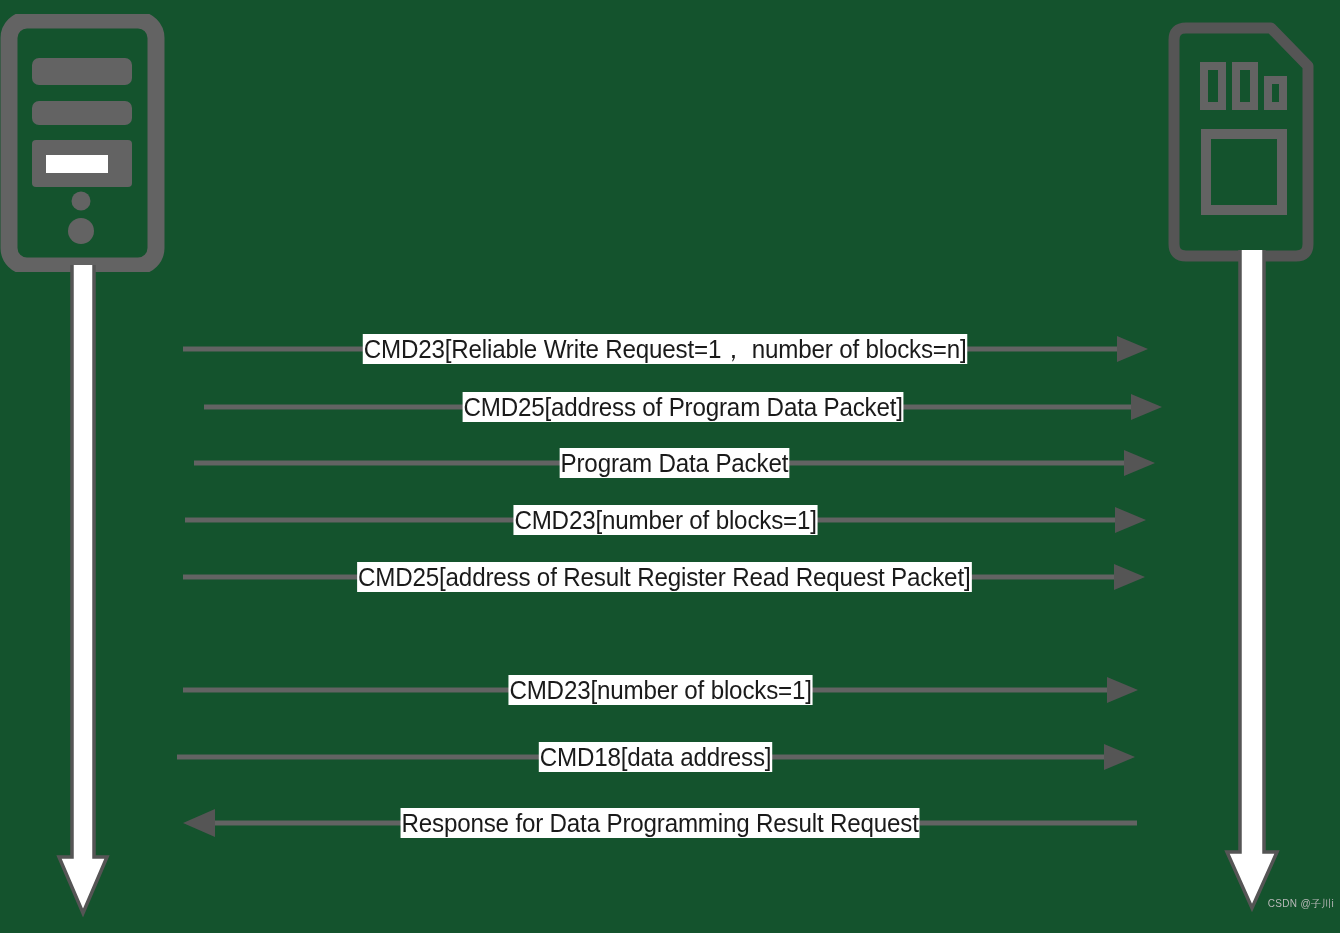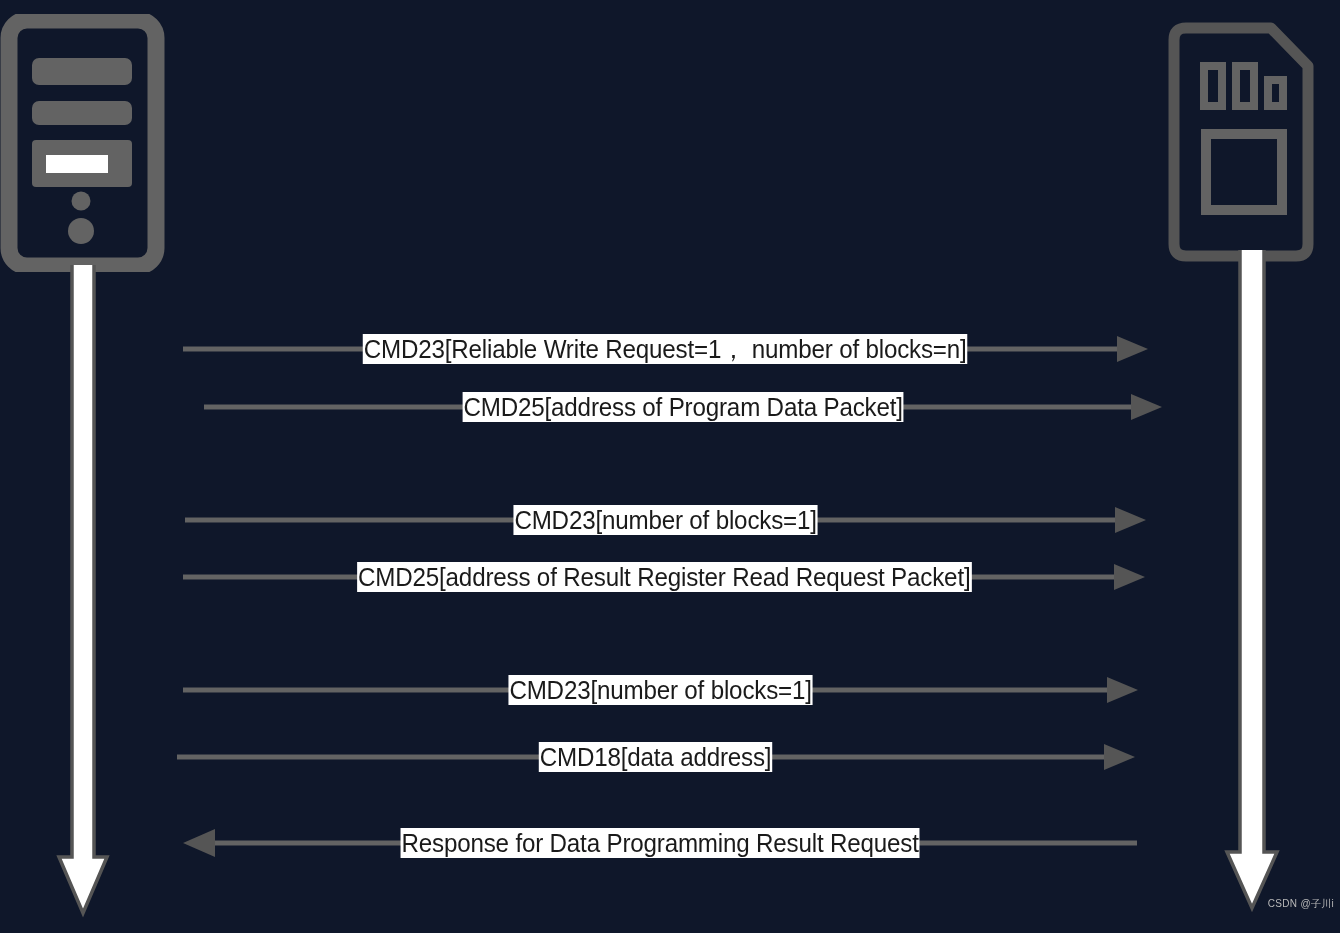--- a/index.html
+++ b/index.html
@@ -4,21 +4,21 @@
 <style>
   html, body {
     margin: 0;
     padding: 0;
     background: #ffffff;
   }
   #canvas {
     position: relative;
     width: 1340px;
     height: 933px;
-    background: #0f172a;
+    background: #14532d;
     font-family: "Liberation Sans", sans-serif;
     overflow: hidden;
   }
 
   
   .actor-icon {
     position: absolute;
   }
   #pc-icon { left: 0px; top: 14px; width: 165px; height: 258px; }
   #sd-icon { left: 1168px; top: 22px; width: 148px; height: 240px; }
@@ -118,20 +118,27 @@
   </div>
 
   <div class="message-row" style="left:204px; top:384px; width:958px;">
     <svg class="msg-svg" width="958" height="46" viewBox="0 0 958 46" xmlns="http://www.w3.org/2000/svg">
       <line x1="0" y1="23" x2="933" y2="23" stroke="#636363" stroke-width="5"></line>
       <polygon points="958,23 927,10 927,36" fill="#555555"></polygon>
     </svg>
     <span class="msg-label">CMD25[address of Program Data Packet]</span>
   </div>
 
+  <div class="message-row" style="left:194px; top:440px; width:961px;">
+    <svg class="msg-svg" width="961" height="46" viewBox="0 0 961 46" xmlns="http://www.w3.org/2000/svg">
+      <line x1="0" y1="23" x2="936" y2="23" stroke="#636363" stroke-width="5"></line>
+      <polygon points="961,23 930,10 930,36" fill="#555555"></polygon>
+    </svg>
+    <span class="msg-label">Program Data Packet</span>
+  </div>
 
   <div class="message-row" style="left:185px; top:497px; width:961px;">
     <svg class="msg-svg" width="961" height="46" viewBox="0 0 961 46" xmlns="http://www.w3.org/2000/svg">
       <line x1="0" y1="23" x2="936" y2="23" stroke="#636363" stroke-width="5"></line>
       <polygon points="961,23 930,10 930,36" fill="#555555"></polygon>
     </svg>
     <span class="msg-label">CMD23[number of blocks=1]</span>
   </div>
 
   <div class="message-row" style="left:183px; top:554px; width:962px;">
@@ -152,21 +159,21 @@
   </div>
 
   <div class="message-row" style="left:177px; top:734px; width:958px;">
     <svg class="msg-svg" width="958" height="46" viewBox="0 0 958 46" xmlns="http://www.w3.org/2000/svg">
       <line x1="0" y1="23" x2="933" y2="23" stroke="#636363" stroke-width="5"></line>
       <polygon points="958,23 927,10 927,36" fill="#555555"></polygon>
     </svg>
     <span class="msg-label">CMD18[data address]</span>
   </div>
 
-  <div class="message-row" style="left:183px; top:820px; width:954px;">
+  <div class="message-row" style="left:183px; top:800px; width:954px;">
     <svg class="msg-svg" width="954" height="46" viewBox="0 0 954 46" xmlns="http://www.w3.org/2000/svg">
       <line x1="28" y1="23" x2="954" y2="23" stroke="#636363" stroke-width="5"></line>
       <polygon points="0,23 32,9 32,37" fill="#555555"></polygon>
     </svg>
     <span class="msg-label">Response for Data Programming Result Request</span>
   </div>
 
   <div id="watermark">CSDN @子川i</div>
 
 </div>

